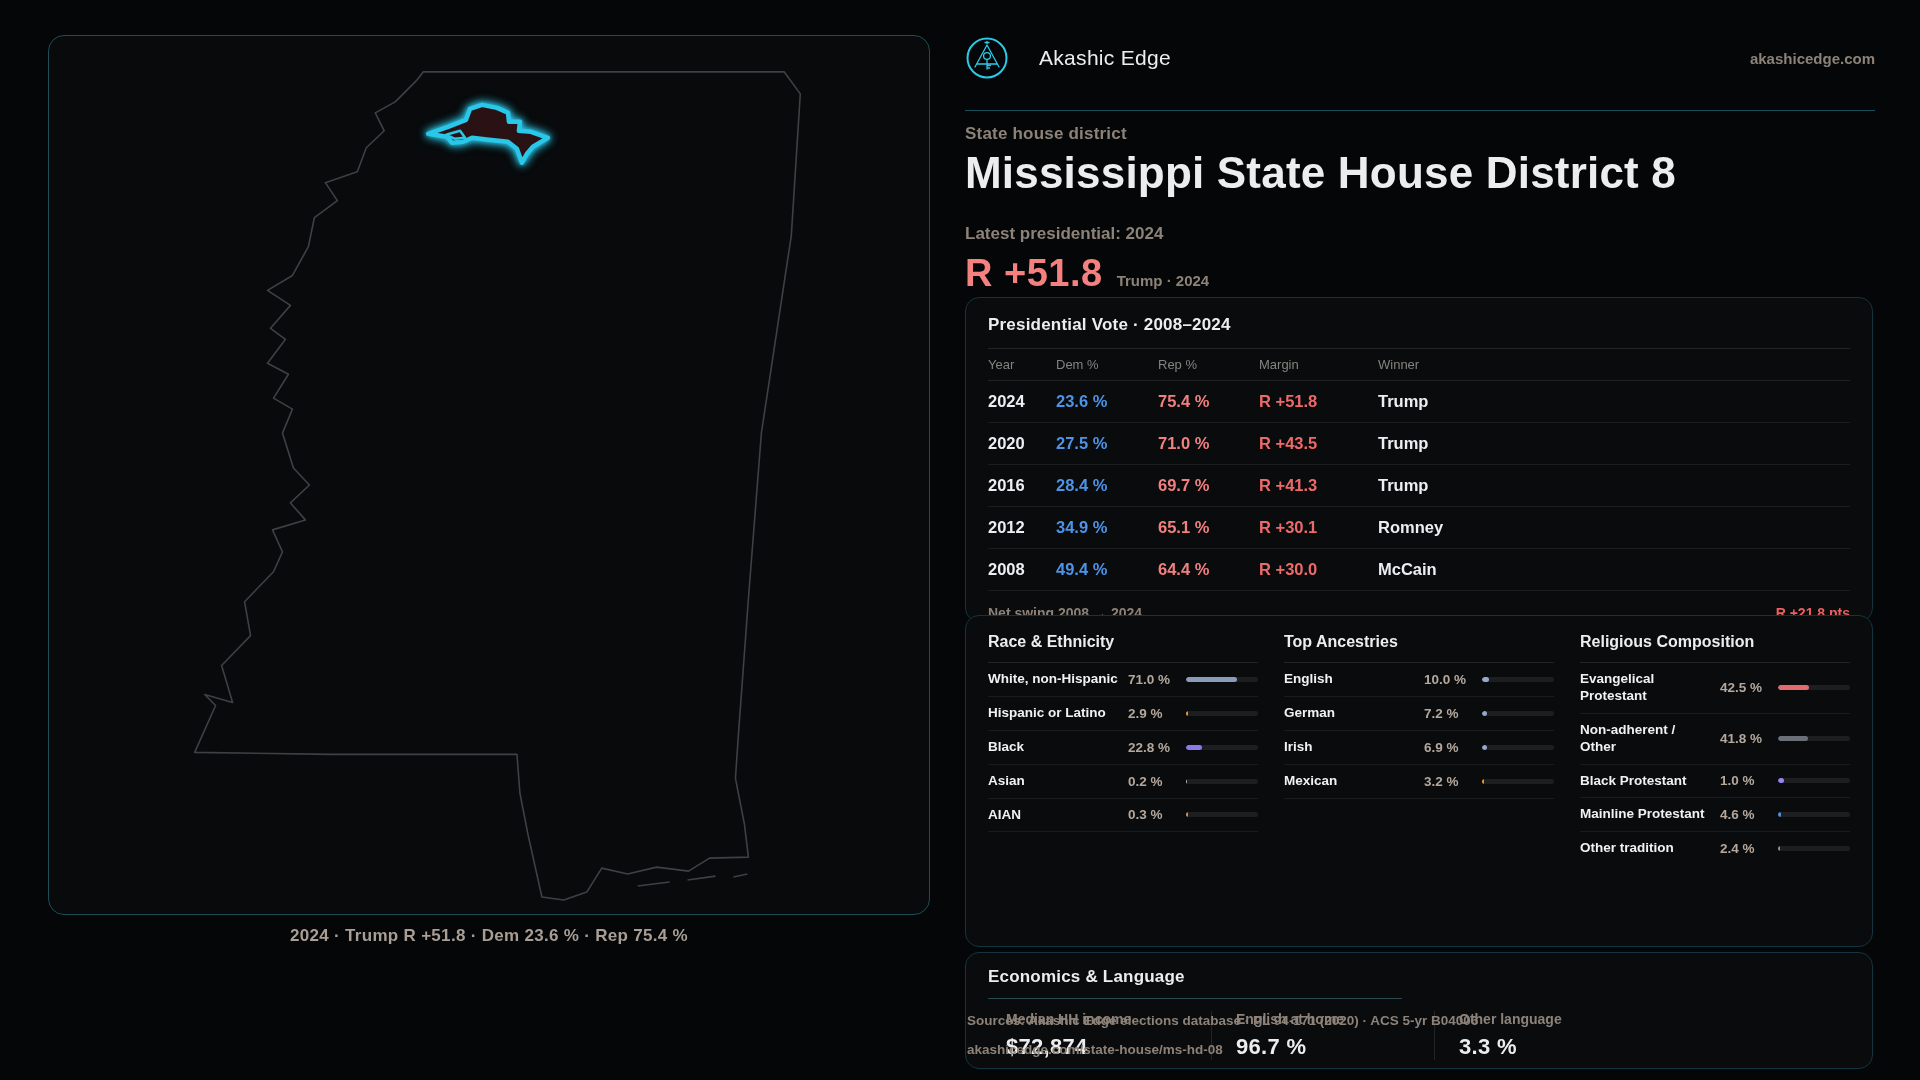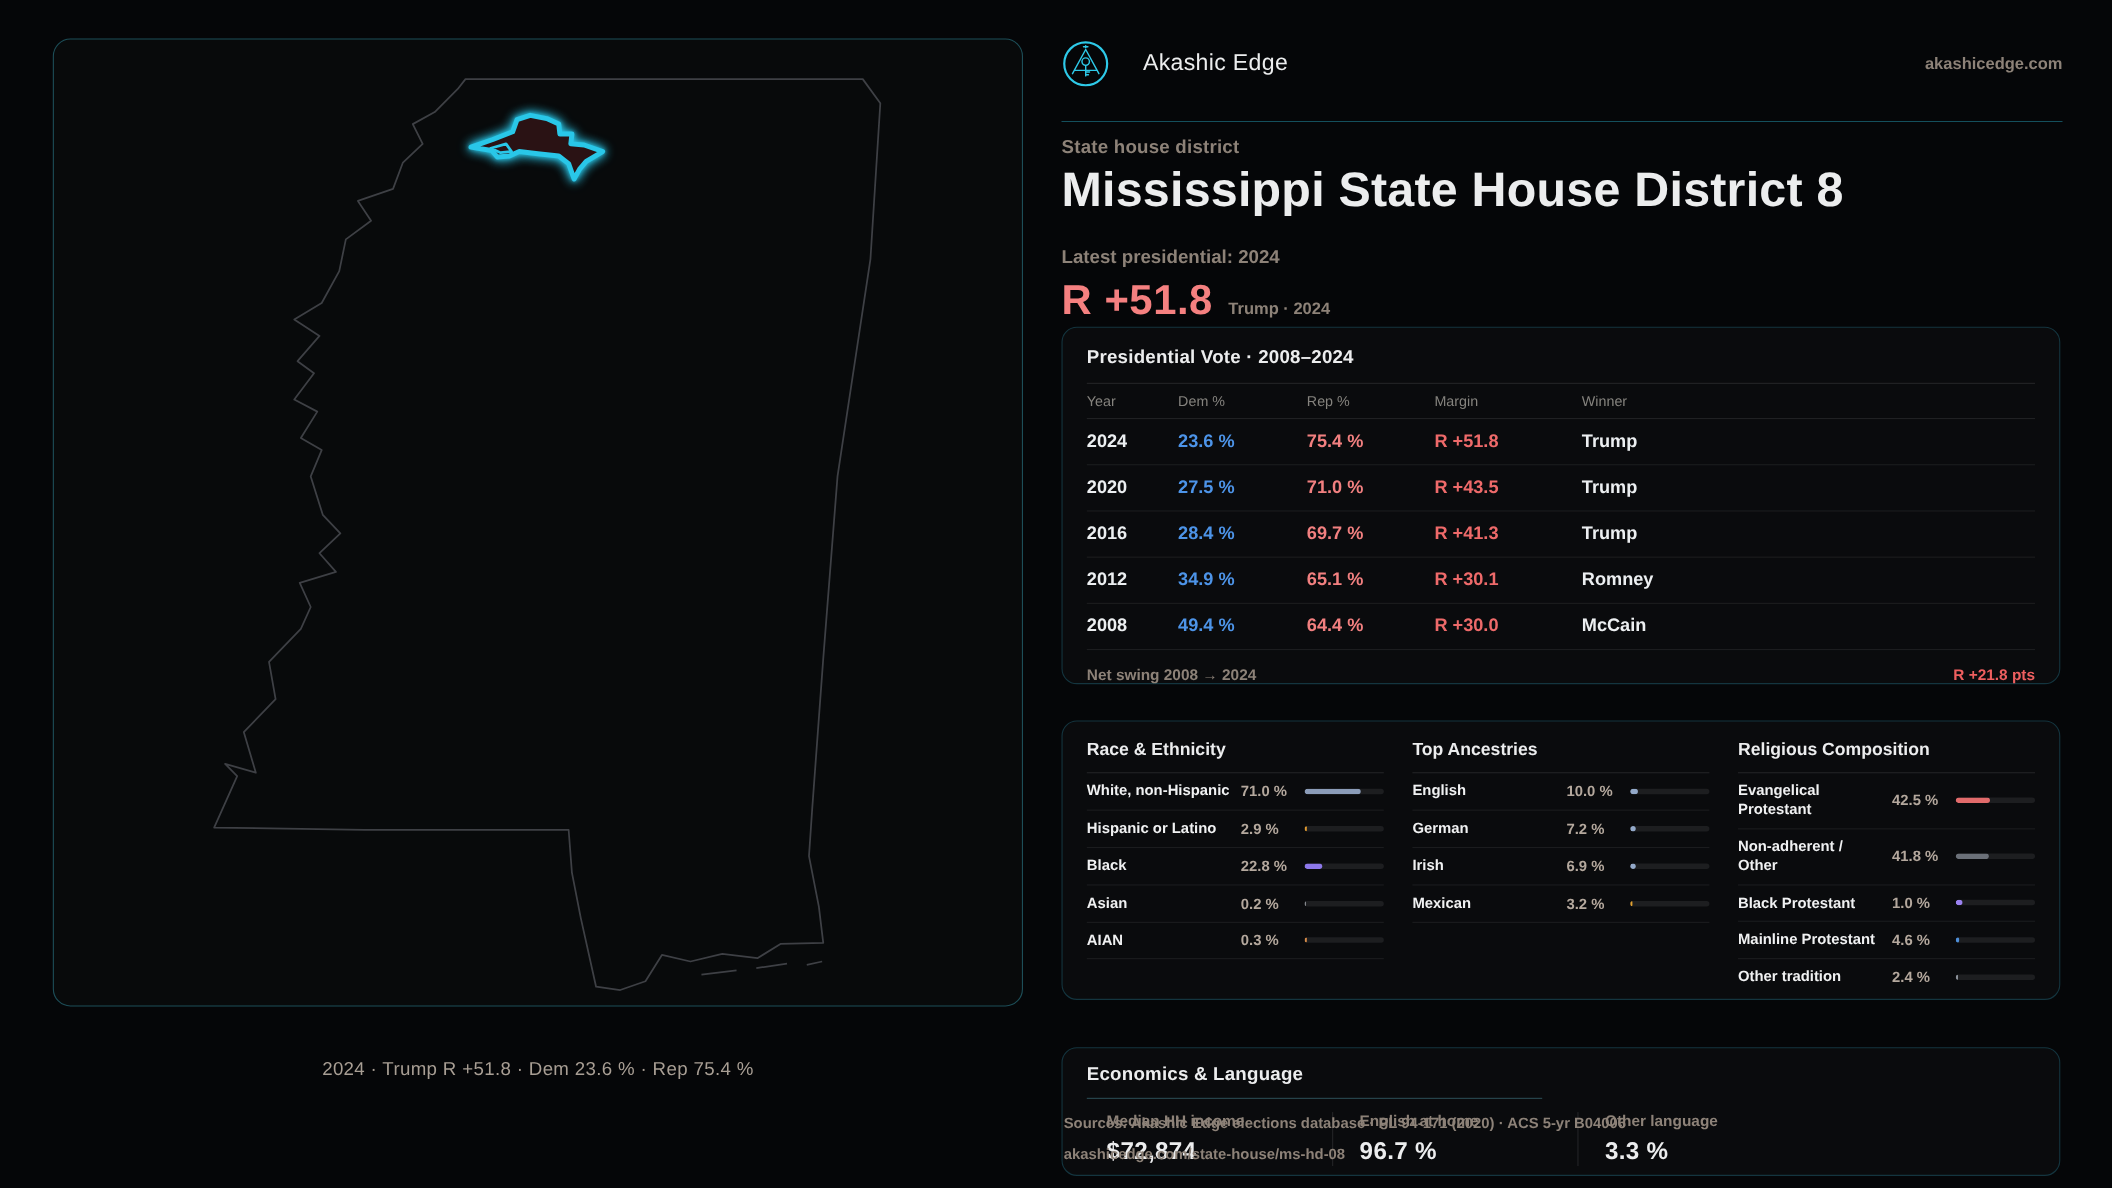--- a/index.html
+++ b/index.html
@@ -10,22 +10,22 @@
     -webkit-font-smoothing:antialiased;
   }
   .muted { color:#8d8278; }
 
   
   .map-panel{
     position:absolute; left:48px; top:35px; width:882px; height:880px;
     border:1px solid #1d4e58; border-radius:16px; background:#080a0b;
   }
   .map-caption{
-    position:absolute; left:48px; top:962px; width:882px;
-    text-align:center; font-size:17px; font-weight:normal; color:#a89e94; letter-spacing:.3px;
+    position:absolute; left:48px; top:926px; width:882px;
+    text-align:center; font-size:17px; font-weight:bold; color:#a89e94; letter-spacing:.3px;
   }
   .state-outline{ fill:none; stroke:#3e4045; stroke-width:1.6; stroke-linejoin:round; }
   .district{
     fill:#2a1214; stroke:#29c7e8; stroke-width:4.5; stroke-linejoin:round;
     filter:drop-shadow(0 0 5px rgba(41,199,232,.85)) drop-shadow(0 0 2px rgba(41,199,232,.9));
   }
   .district-detail{ fill:none; stroke:#29c7e8; stroke-width:2.5; stroke-linejoin:round; }
   .islands{ fill:none; stroke:#3e4045; stroke-width:1.6; }
 
   
@@ -47,35 +47,35 @@
   .panel{
     position:absolute; left:0; width:908px;
     background:#0a0b0d; border:1px solid #14353f; border-radius:14px;
   }
   .panel-title{ font-size:17px; font-weight:bold; letter-spacing:.2px; }
 
   
   .panel-pres{ top:297px; height:325px; padding:17px 22px; }
   .pres-title-wrap{ padding-bottom:13px; border-bottom:1px solid #232426; }
   .tbl-head, .tbl-row{
-    display:grid; grid-template-columns:68px 102px 101px 119px 1fr; align-items:center;gap:15px;
+    display:grid; grid-template-columns:68px 102px 101px 119px 1fr; align-items:center;
   }
   .tbl-head{ height:32px; font-size:13px; color:#85837e; border-bottom:1px solid #202123; }
   .tbl-row{ height:42px; font-size:16.5px; font-weight:bold; border-bottom:1px solid #1c1d1f; }
   .cell-year{ color:#eceff1; }
   .cell-dem{ color:#4d94e8; }
   .cell-rep{ color:#f28080; }
   .cell-margin{ color:#ee6a6a; }
   .cell-winner{ color:#eceff1; }
   .tbl-foot{ display:flex; justify-content:space-between; align-items:center; padding-top:14px; }
   .tbl-foot-label{ font-size:14px; font-weight:bold; color:#8d8278; }
   .tbl-foot-value{ font-size:14px; font-weight:bold; color:#ee5f5f; }
 
   
-  .panel-demo{ top:655px; height:254px; padding:17px 22px; display:grid; grid-template-columns:1fr 1fr 1fr; column-gap:26px; }
+  .panel-demo{ top:615px; height:332px; padding:17px 22px; display:grid; grid-template-columns:1fr 1fr 1fr; column-gap:26px; }
   .demo-col{ min-width:0; }
   .demo-title{ font-size:16px; font-weight:bold; padding-bottom:11px; border-bottom:1px solid #232426; }
   .demo-row{ display:flex; align-items:center; padding:8px 0; border-bottom:1px solid #1b1c1e; min-height:32px; }
   .demo-row.no-border{ border-bottom:none; }
   .demo-label{ flex:1 1 auto; font-size:13.5px; font-weight:bold; line-height:1.25; color:#f0f1f2; padding-right:6px; }
   .demo-value{ width:58px; flex:0 0 auto; font-size:13.5px; font-weight:bold; color:#b4a89d; }
   .demo-bar{ width:72px; flex:0 0 auto; height:5px; border-radius:3px; background:#1d1e20; overflow:hidden; }
   .demo-fill{ height:100%; border-radius:3px; }
 
   

